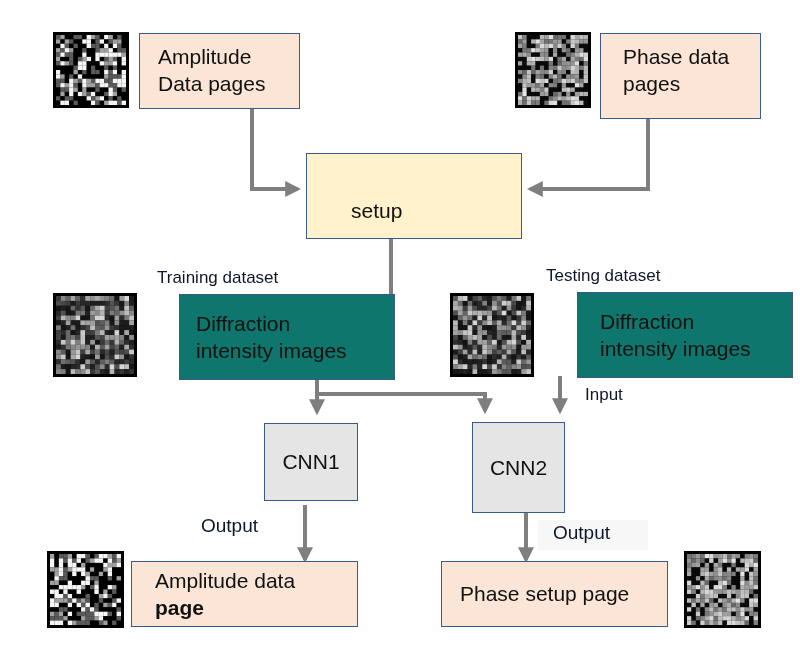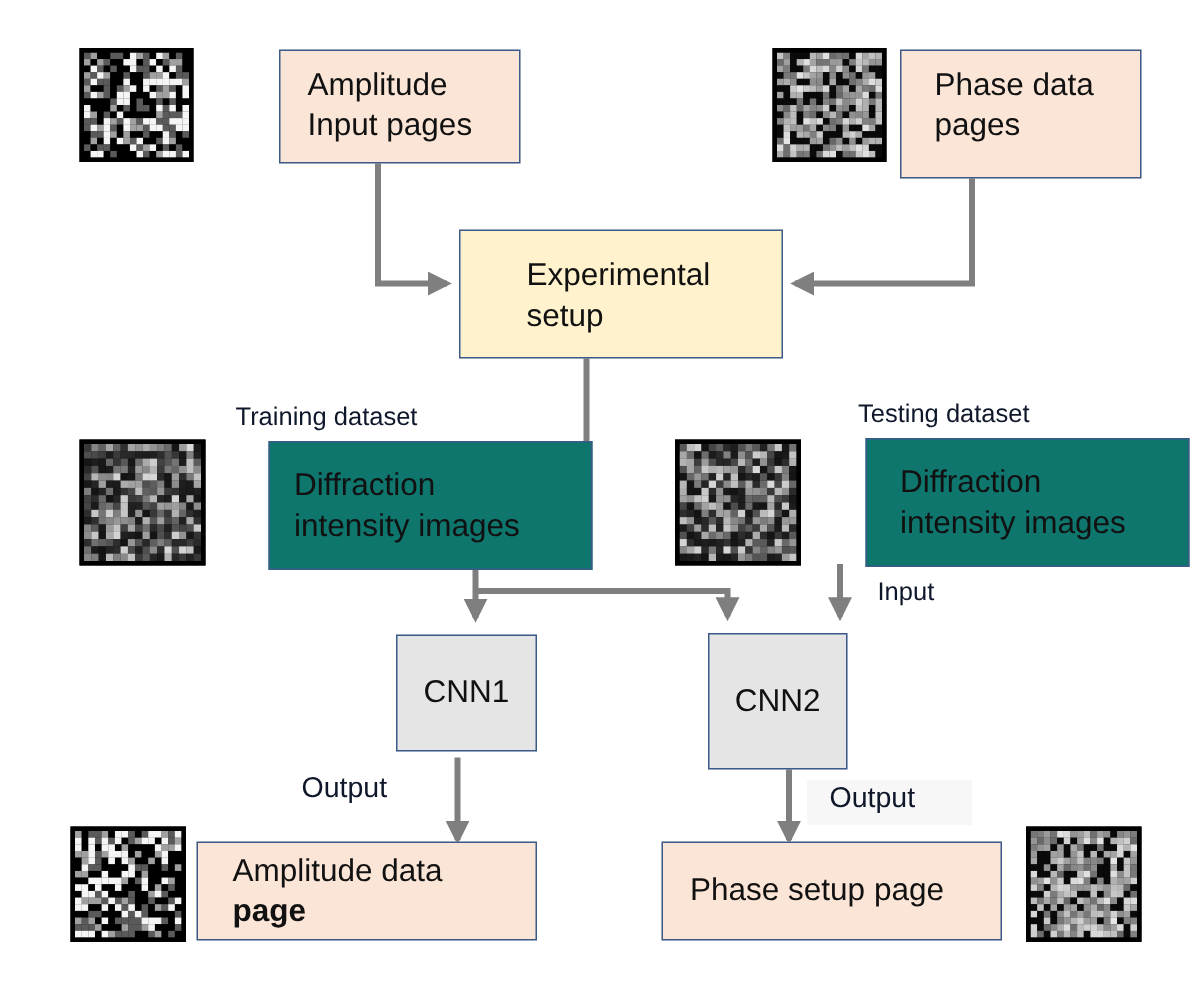--- a/index.html
+++ b/index.html
@@ -1593,36 +1593,35 @@
       <rect x="9" y="15" width="1.02" height="1.02" fill="rgb(217,217,217)"></rect>
       <rect x="10" y="15" width="1.02" height="1.02" fill="rgb(219,219,219)"></rect>
       <rect x="11" y="15" width="1.02" height="1.02" fill="rgb(197,197,197)"></rect>
       <rect x="12" y="15" width="1.02" height="1.02" fill="rgb(192,192,192)"></rect>
       <rect x="13" y="15" width="1.02" height="1.02" fill="rgb(104,104,104)"></rect>
       <rect x="14" y="15" width="1.02" height="1.02" fill="rgb(10,10,10)"></rect>
       <rect x="15" y="15" width="1.02" height="1.02" fill="rgb(128,128,128)"></rect>
     </svg>
   </div>
 
-<div class="box peach" style="left:139px;top:33px;width:161px;height:76px;margin-left:47px;">
+<div class="box peach" style="left:139px;top:33px;width:161px;height:76px;">
   <span class="txt" style="left:18px;top:10px;">Amplitude</span>
-  <span class="txt" style="left:18px;top:37px;">Input pages</span>
+  <span class="txt" style="left:18px;top:37px;">Data pages</span>
 </div>
 <div class="box peach" style="left:600px;top:33px;width:161px;height:86px;">
   <span class="txt" style="left:22px;top:10px;">Phase data</span>
   <span class="txt" style="left:22px;top:37px;">pages</span>
 </div>
 
 <div class="box yellow" style="left:306px;top:153px;width:216px;height:86px;">
-  <span class="txt" style="left:44px;top:17px;">Experimental</span>
   <span class="txt" style="left:44px;top:44px;">setup</span>
 </div>
 
 <div class="label" style="left:157px;top:268px;">Training dataset</div>
-<div class="label" style="left:572px;top:266px;">Testing dataset</div>
+<div class="label" style="left:546px;top:266px;">Testing dataset</div>
 
 <div class="box gray" style="left:147px;top:294px;width:216px;height:86px;">
   <span class="txt" style="left:16px;top:16px;">Diffraction</span>
   <span class="txt" style="left:16px;top:43px;">intensity images</span>
 </div>
 <div class="box gray" style="left:545px;top:292px;width:216px;height:86px;">
   <span class="txt" style="left:22px;top:16px;">Diffraction</span>
   <span class="txt" style="left:22px;top:43px;">intensity images</span>
 </div>
 

